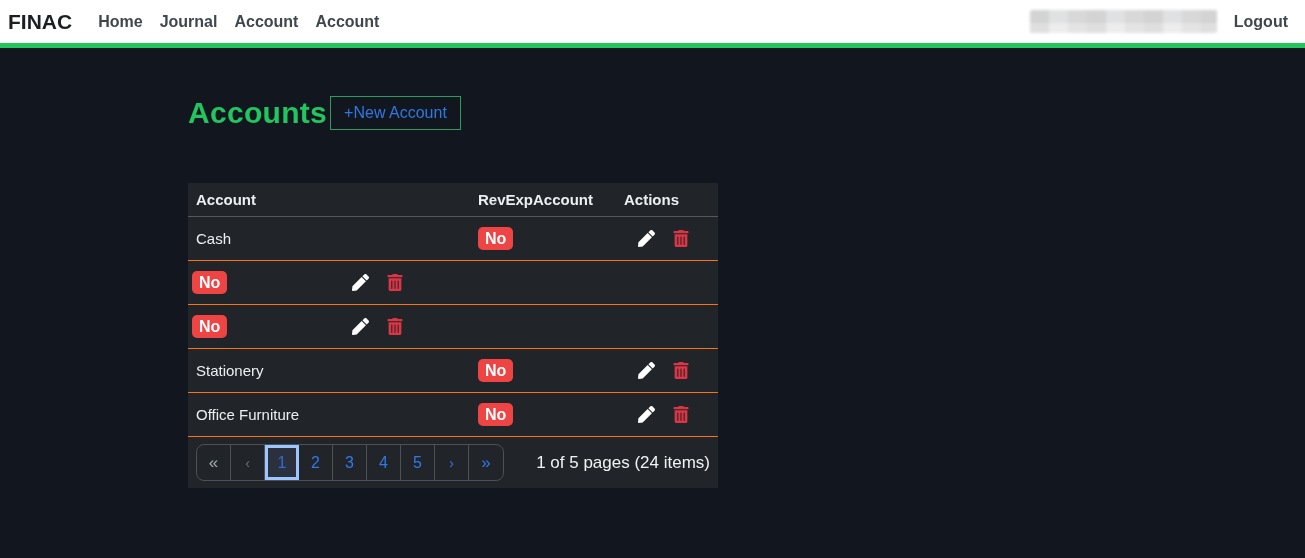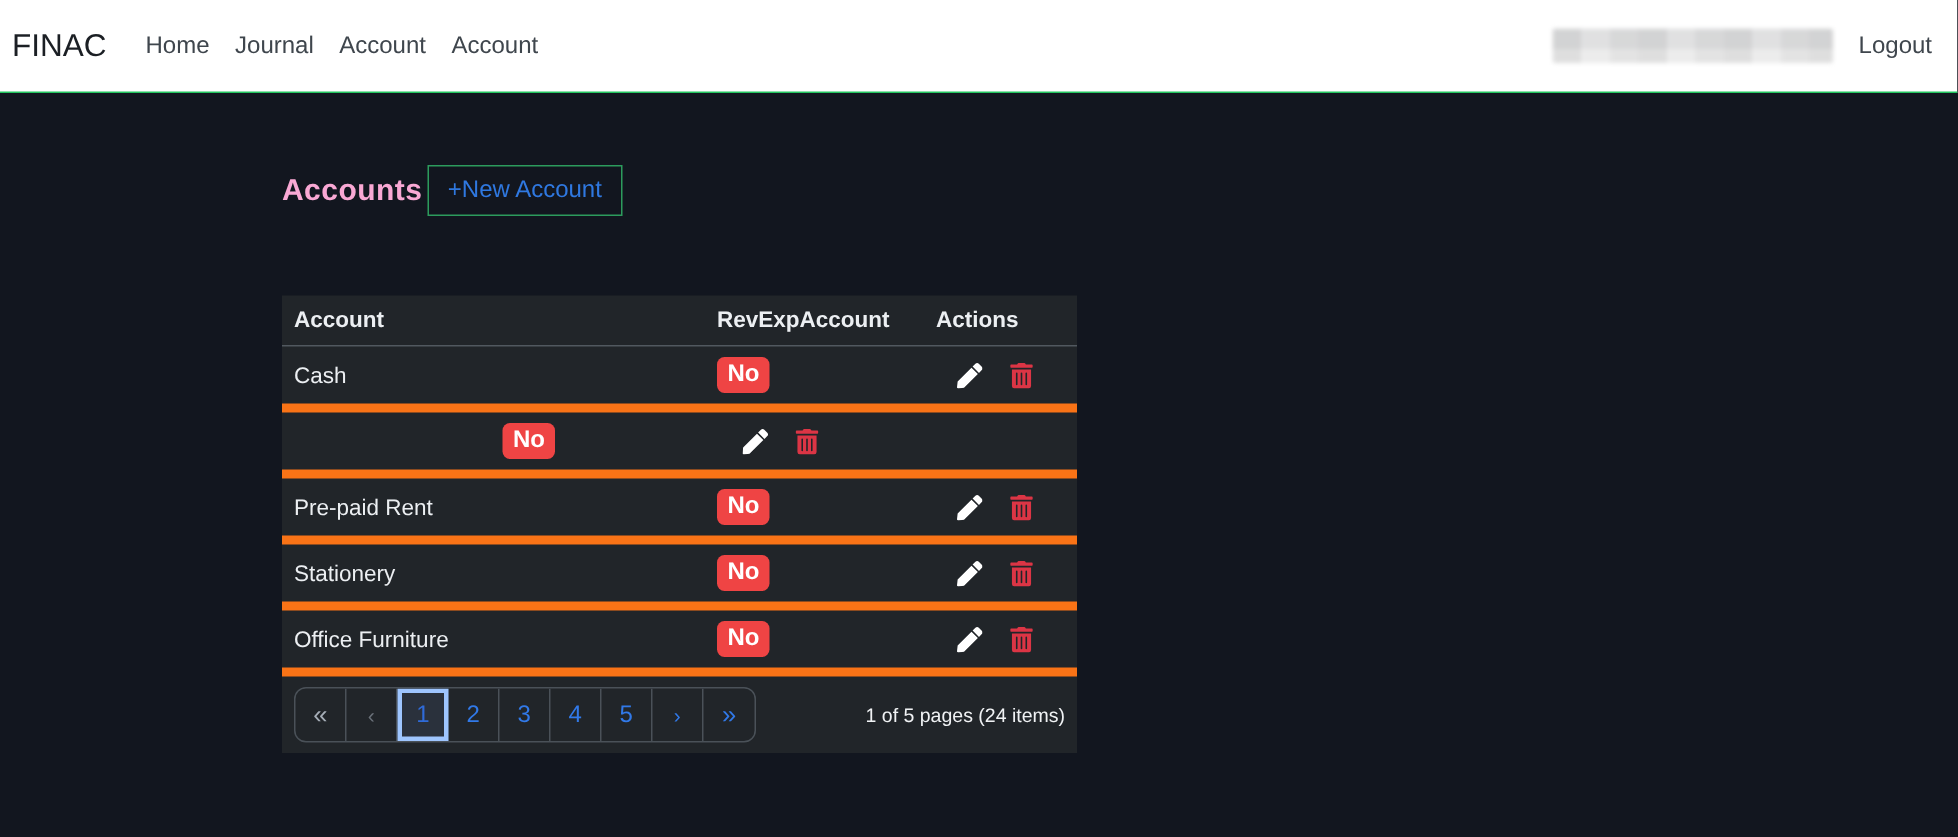--- a/index.html
+++ b/index.html
@@ -6,43 +6,43 @@
   html, body { margin: 0; padding: 0; }
   body {
     width: 1305px; height: 558px; overflow: hidden;
     background: #12161f;
     font-family: "Liberation Sans", sans-serif;
     -webkit-font-smoothing: antialiased;
   }
 
   
   .navbar {
-    height: 62px; background: #ffffff; border-bottom: 1px solid #22c55e;
-    display: flex; align-items: center; padding: 0 17px 0 8px;
+    height: 48px; background: #ffffff; border-bottom: 5px solid #22c55e;
+    display: flex; align-items: center; padding: 0 17px 0 8px; font-weight: bold;
   }
   .brand { font-size: 21px; color: #1b1f24; margin-right: 26px; cursor: pointer; }
   .nav-link {
     color: #3f464d; font-size: 16px; margin-right: 17px;
     text-decoration: none; cursor: pointer;
   }
   .nav-spacer { flex: 1; }
   .redacted {
     width: 187px; height: 23px; margin-right: 17px; border-radius: 2px;
     background:
       repeating-linear-gradient(90deg, rgba(205,205,205,.55) 0 19px, rgba(230,230,230,.55) 19px 38px, rgba(214,214,214,.55) 38px 57px),
       linear-gradient(180deg, #d9dadc 0 58%, #f4f4f4 58% 100%);
     filter: blur(1.4px);
   }
   .logout { margin-right: 0; }
 
   
   .content { padding: 46px 0 0 188px; }
   .title-row { display: flex; align-items: center; }
   h1.page-title {
-    margin: 0; font-size: 20px; line-height: 38px; font-weight: 700; color: #f9a8d4;
+    margin: 0; font-size: 30px; line-height: 38px; font-weight: 700; color: #22c55e;
     letter-spacing: 0.3px;
   }
   .new-btn {
     margin-left: 3px; background: transparent;
     border: 1px solid #2c9b5d; border-radius: 0;
     color: #2f78e0; font-size: 16px; padding: 7px 13px;
     font-family: "Liberation Sans", sans-serif; cursor: pointer;
   }
 
   .breadcrumb {
@@ -50,21 +50,21 @@
     color: #8a9199; font-size: 15px; height: 20px;
   }
   .bc-home { display: inline-flex; cursor: pointer; }
   .bc-sep { display: inline-flex; }
   .bc-item { color: #8a9199; }
 
   
   .table { width: 530px; margin-top: 51px; background: #212529; color: #eceff2; }
   .thead, .tr { display: flex; align-items: center; }
   .thead { height: 34px; font-weight: 700; font-size: 15px; border-bottom: 1px solid #51585f; }
-  .tr { height: 44px; font-size: 15px; border-bottom: 6px solid #f97316; justify-content: center; }
+  .tr { height: 44px; font-size: 15px; border-bottom: 1px solid #f97316; }
   .col-account { width: 286px; padding-left: 8px; }
   .col-rev     { width: 150px; padding-left: 4px; }
   .col-actions { width: 94px; }
   .td.col-actions { display: flex; align-items: center; gap: 18px; padding-left: 14px; }
   .badge {
     display: inline-block; background: #ef4444; color: #ffffff;
     font-size: 16px; font-weight: 700; padding: 3px 7px; border-radius: 5px;
     line-height: 1.1;
   }
   .icon-btn { display: inline-flex; cursor: pointer; }
@@ -85,21 +85,21 @@
     cursor: pointer; user-select: none;
   }
   .page-btn:last-child { border-right: none; }
   .page-btn.first { color: #a6aeb7; font-size: 17px; }
   .page-btn.prev  { color: #6a7179; font-size: 14px; }
   .page-btn.next  { font-size: 14px; }
   .page-btn.last  { font-size: 17px; }
   .page-btn.active {
     border: 3px solid #9ec5fe; background: #2a313c; color: #2f6bd9;
   }
-  .pager-summary { color: #f0f2f4; font-size: 13px; }
+  .pager-summary { color: #f0f2f4; font-size: 17px; }
 </style>
 </head>
 <body>
 
 <nav class="navbar">
   <span class="brand">FINAC</span>
   <a class="nav-link">Home</a>
   <a class="nav-link">Journal</a>
   <a class="nav-link">Account</a>
   <a class="nav-link">Account</a>
@@ -155,21 +155,20 @@
         </span>
         <span class="icon-btn">
           <svg width="16" height="17" viewBox="0 0 448 512">
               <path fill="#dc3545" d="M32 464a48 48 0 0 0 48 48h288a48 48 0 0 0 48-48V128H32zm272-256a16 16 0 0 1 32 0v224a16 16 0 0 1-32 0zm-96 0a16 16 0 0 1 32 0v224a16 16 0 0 1-32 0zm-96 0a16 16 0 0 1 32 0v224a16 16 0 0 1-32 0zM432 32H312l-9.4-18.7A24 24 0 0 0 281.1 0H166.8a23.72 23.72 0 0 0-21.4 13.3L136 32H16A16 16 0 0 0 0 48v32a16 16 0 0 0 16 16h416a16 16 0 0 0 16-16V48a16 16 0 0 0-16-16z"></path>
             </svg>
         </span>
       </div>
     </div>
 
     <div class="tr">
-      <div class="td col-account">Pre-paid Rent</div>
       <div class="td col-rev">
         <span class="badge">No</span>
       </div>
       <div class="td col-actions">
         <span class="icon-btn">
           <svg width="17" height="17" viewBox="0 0 512 512">
               <path fill="#ffffff" d="M290.74 93.24l128.02 128.02-277.99 277.99-114.14 12.6C11.35 513.54-1.56 500.62.14 485.34l12.7-114.22 277.9-277.88zm207.2-19.06l-60.11-60.11c-18.75-18.75-49.16-18.75-67.91 0l-56.55 56.55 128.02 128.02 56.55-56.55c18.75-18.75 18.75-49.15 0-67.91z"></path>
             </svg>
         </span>
         <span class="icon-btn">

